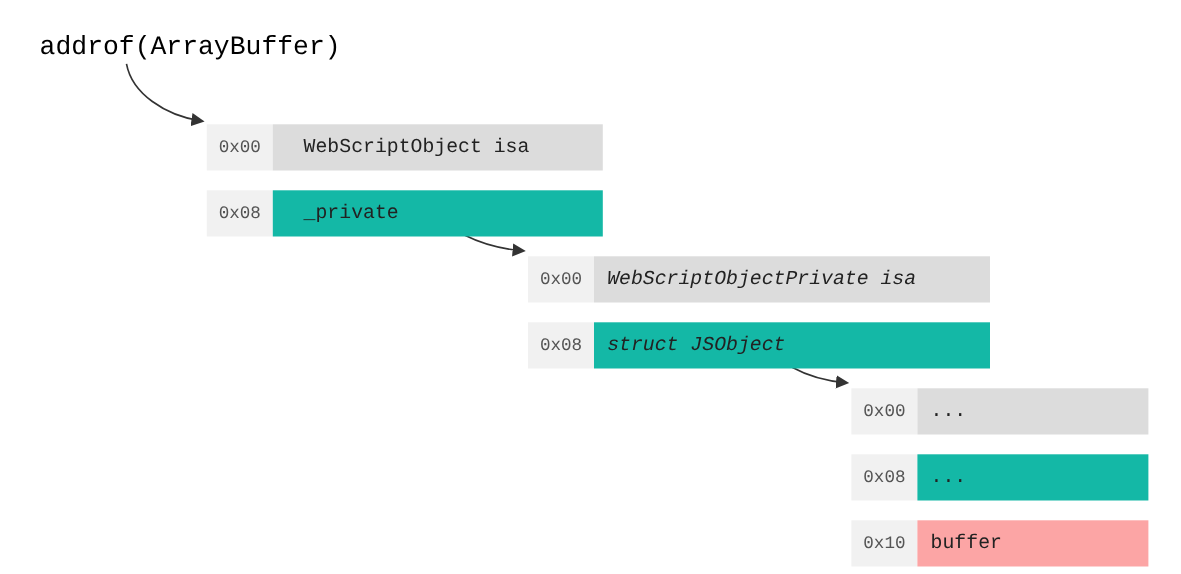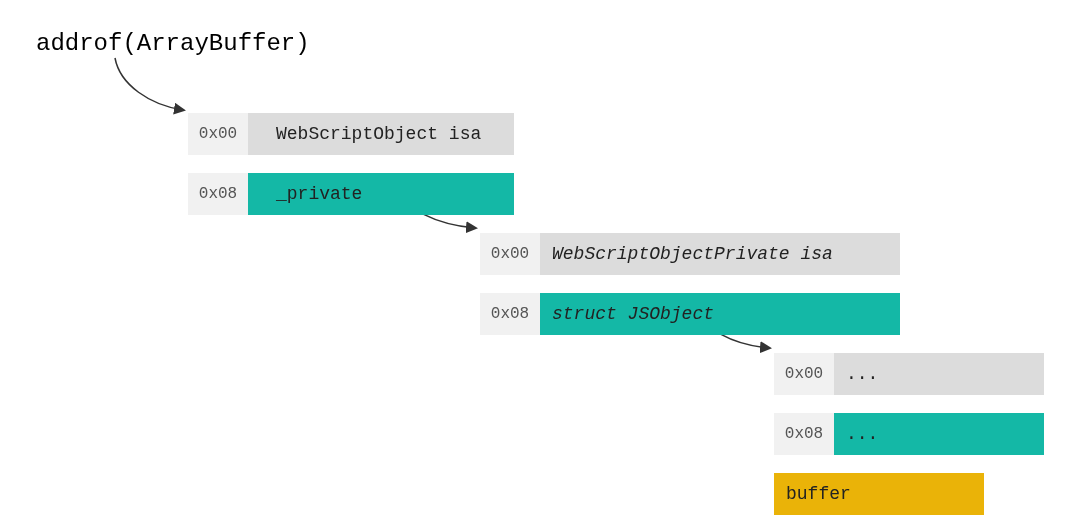--- a/index.html
+++ b/index.html
@@ -38,24 +38,24 @@
     }
     .value-cell {
       display: flex;
       align-items: center;
       padding-left: 12px;
       font-size: 18px;
       color: #222;
     }
     .gray-bg { background: #dcdcdc; }
     .blue-bg { background: #14b8a6; }
-    .green-bg { background: #eab308; font-family: Liberation Mono, monospace; }
+    .green-bg { background: #fca5a5; font-family: Liberation Mono, monospace; }
     
     .t1 { left: 188px; top: 95px; }
-    .t1 .value-cell { width: 266px; padding-left: 28px; }
+    .t1 .value-cell { width: 300px; padding-left: 28px; }
     
     .t2 { left: 480px; top: 215px; }
     .t2 .value-cell { width: 360px; font-style: italic; }
     
     .t3 { left: 774px; top: 335px; }
     .t3 .value-cell { width: 210px; }
     svg.arrows {
       position: absolute;
       left: 0;
       top: 0;
@@ -106,18 +106,19 @@
 <div class="mem-table t3">
   <div class="mem-row">
     <div class="offset-cell">0x00</div>
     <div class="value-cell gray-bg">...</div>
   </div>
   <div class="mem-row">
     <div class="offset-cell">0x08</div>
     <div class="value-cell blue-bg">...</div>
   </div>
   <div class="mem-row">
+    <div class="offset-cell">0x10</div>
     <div class="value-cell green-bg">buffer</div>
   </div>
   <div class="mem-row">
     <div class="offset-cell">0x18</div>
   </div>
 </div>
 
 </body></html>

